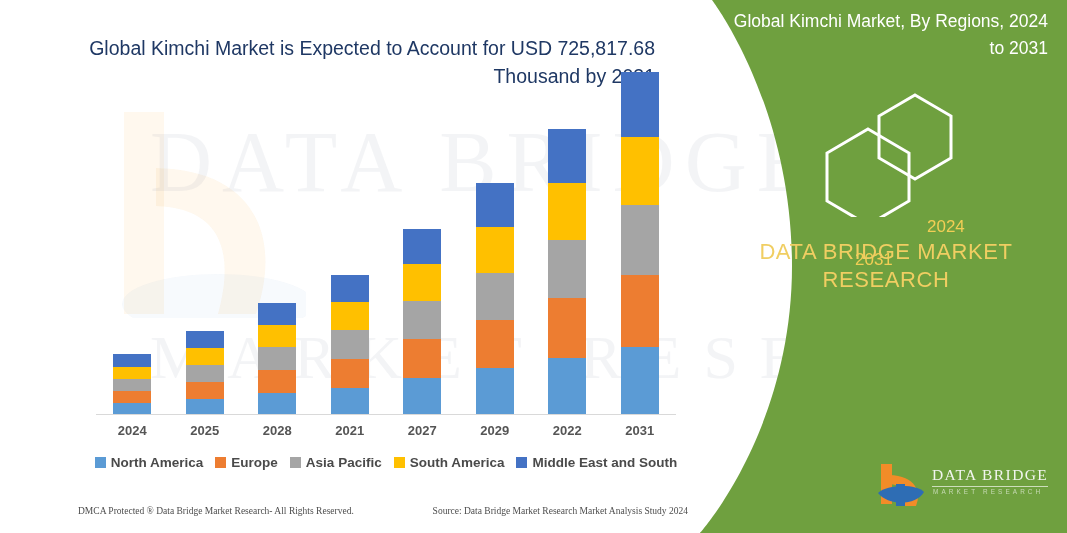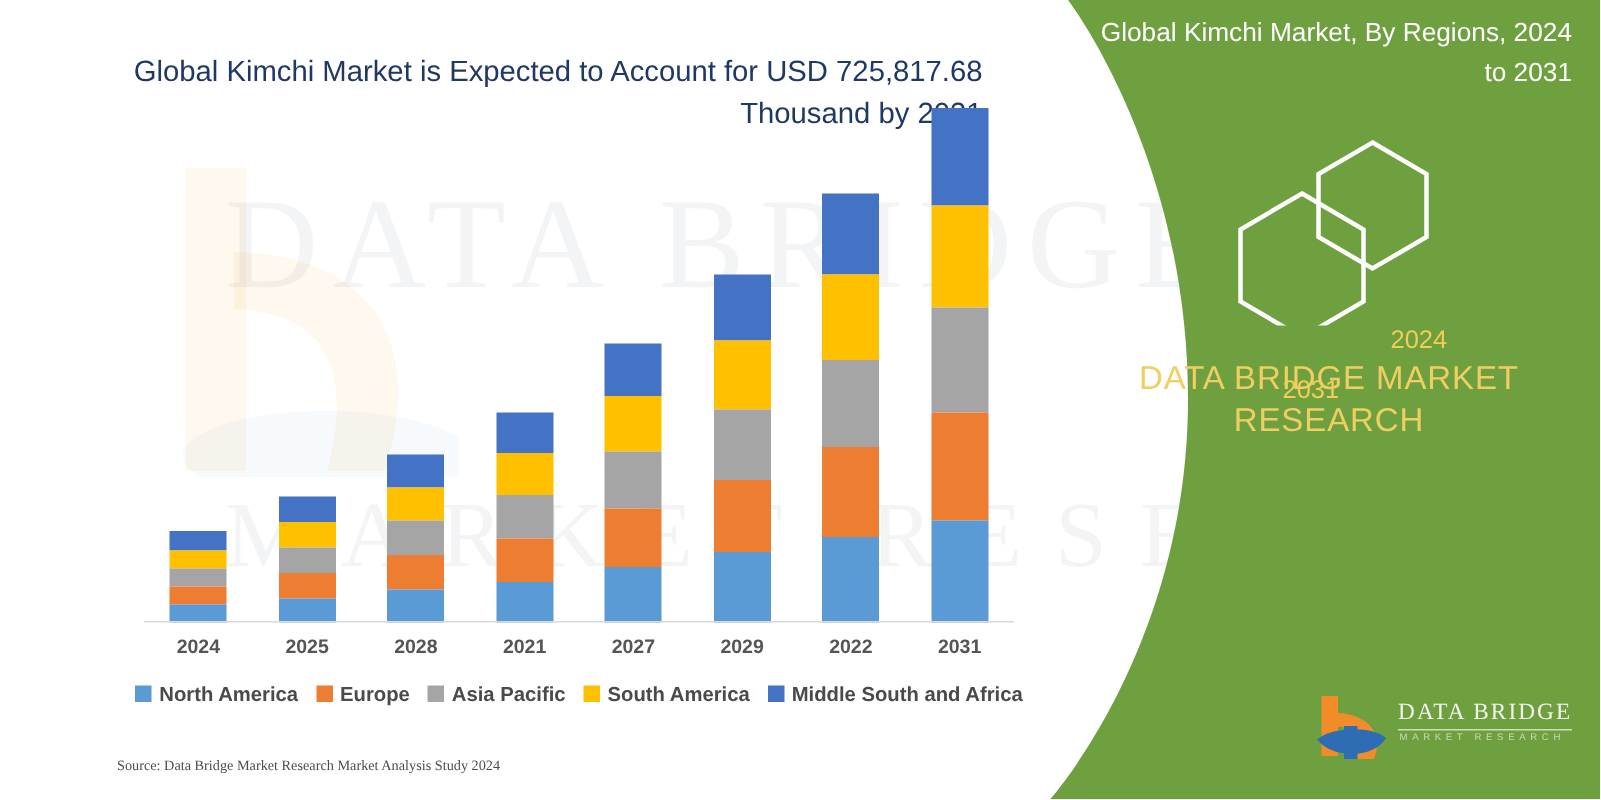--- a/index.html
+++ b/index.html
@@ -352,25 +352,26 @@
         <div class="legend-item">
           <span class="legend-swatch" style="background: rgb(165, 165, 165);"></span>
           <span class="legend-label">Asia Pacific</span>
         </div>
         <div class="legend-item">
           <span class="legend-swatch" style="background: rgb(255, 192, 0);"></span>
           <span class="legend-label">South America</span>
         </div>
         <div class="legend-item">
           <span class="legend-swatch" style="background: rgb(68, 114, 196);"></span>
-          <span class="legend-label">Middle South and Africa</span>
+          <span class="legend-label">Middle East and South</span>
         </div>
       </div>
 
     <div class="footer">
+      <span>DMCA Protected ® Data Bridge Market Research-  All Rights Reserved.</span>
       <span>Source: Data Bridge Market Research  Market Analysis Study 2024</span>
     </div>
   </div>
 
   <svg class="green-panel" viewBox="0 0 1067 533" preserveAspectRatio="none">
     <path d="M712,0 L1067,0 L1067,533 L700,533 C700,533 792,430 792,266 C792,104 712,0 712,0 Z" fill="#6FA03F"></path>
   </svg>
 
   <div class="green-content">
     <div class="panel-title">Global Kimchi Market, By Regions, 2024 to 2031</div>

